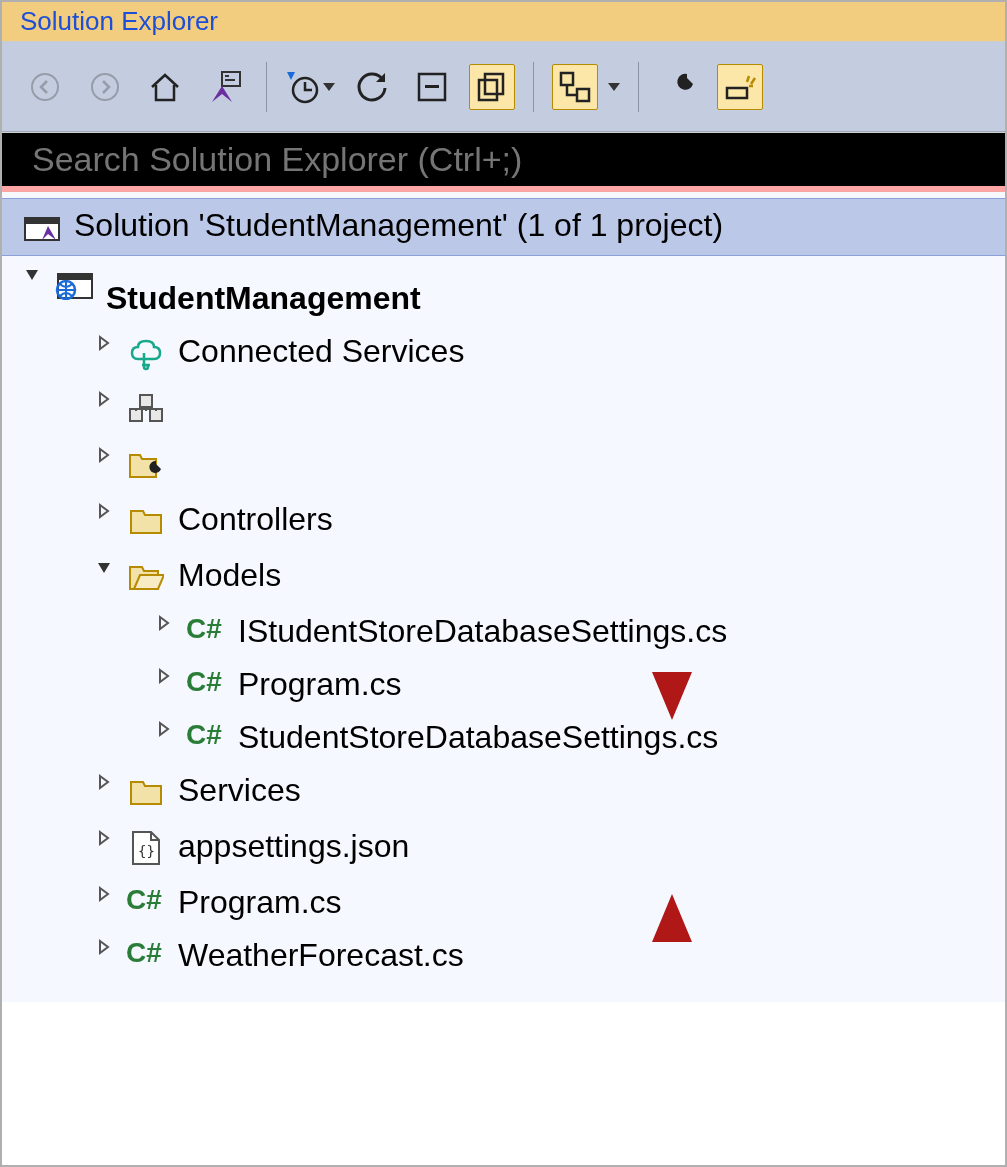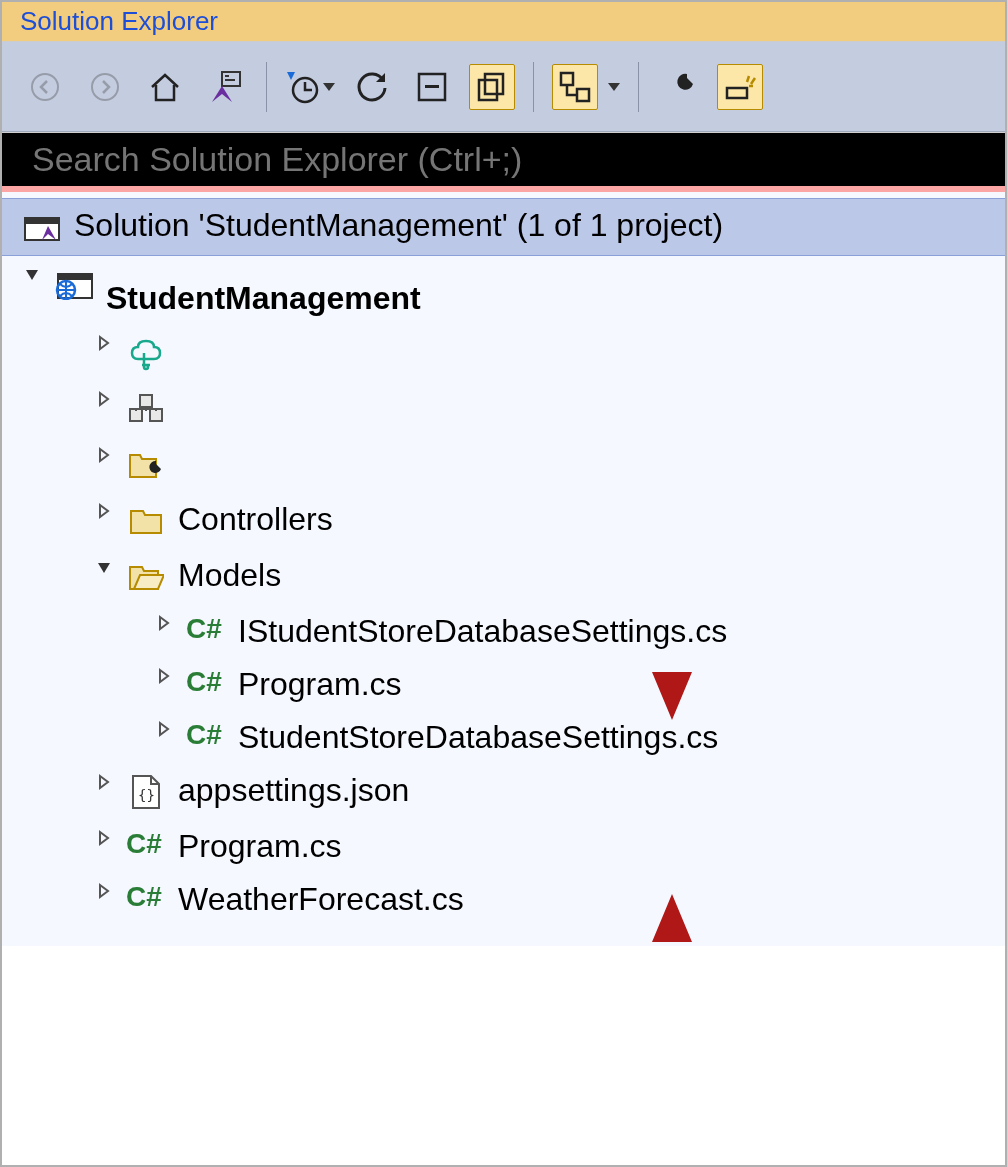--- a/index.html
+++ b/index.html
@@ -242,20 +242,21 @@
         <svg width="16" height="16" viewBox="0 0 16 16">
           <path d="M4 2 L12 8 L4 14 Z" fill="none" stroke="#555" stroke-width="2"></path>
         </svg>
       </span>
     <span class="icon-slot">
       <svg width="36" height="36" viewBox="0 0 36 36">
           <path d="M10 12 Q4 12 4 18 Q4 24 10 24 H26 Q32 24 32 18 Q32 12 26 12 Q26 6 18 6 Q10 6 10 12 Z" fill="none" stroke="#18a88c" stroke-width="2.5"></path>
           <path d="M16 18 V30 M14 30 H22 M18 30 A2 2 0 1 0 18 34 A2 2 0 1 0 18 30" fill="none" stroke="#18a88c" stroke-width="2.5"></path>
         </svg>
     </span>
+    <span>Connected Services</span>
   </div>
 
   <div class="row">
     <span class="ind ind-1"></span>
     <span class="exp">
         <svg width="16" height="16" viewBox="0 0 16 16">
           <path d="M4 2 L12 8 L4 14 Z" fill="none" stroke="#555" stroke-width="2"></path>
         </svg>
       </span>
     <span class="icon-slot">
@@ -340,20 +341,34 @@
     <span class="ind ind-2"></span>
     <span class="exp">
         <svg width="16" height="16" viewBox="0 0 16 16">
           <path d="M4 2 L12 8 L4 14 Z" fill="none" stroke="#555" stroke-width="2"></path>
         </svg>
       </span>
     <span class="csharp">C#</span>
     <span>StudentStoreDatabaseSettings.cs</span>
   </div>
 
+  <div class="row">
+    <span class="ind ind-1"></span>
+    <span class="exp">
+        <svg width="16" height="16" viewBox="0 0 16 16">
+          <path d="M4 2 L12 8 L4 14 Z" fill="none" stroke="#555" stroke-width="2"></path>
+        </svg>
+      </span>
+    <span class="icon-slot">
+      <svg width="34" height="28" viewBox="0 0 34 28">
+          <path d="M2 6 L2 26 L32 26 L32 8 L16 8 L14 4 L2 4 Z" fill="#f2e2a8" stroke="#b68b00" stroke-width="2"></path>
+        </svg>
+    </span>
+    <span>Services</span>
+  </div>
 
   <div class="row">
     <span class="ind ind-1"></span>
     <span class="exp">
         <svg width="16" height="16" viewBox="0 0 16 16">
           <path d="M4 2 L12 8 L4 14 Z" fill="none" stroke="#555" stroke-width="2"></path>
         </svg>
       </span>
     <span class="icon-slot">
       <svg width="30" height="36" viewBox="0 0 30 36">

